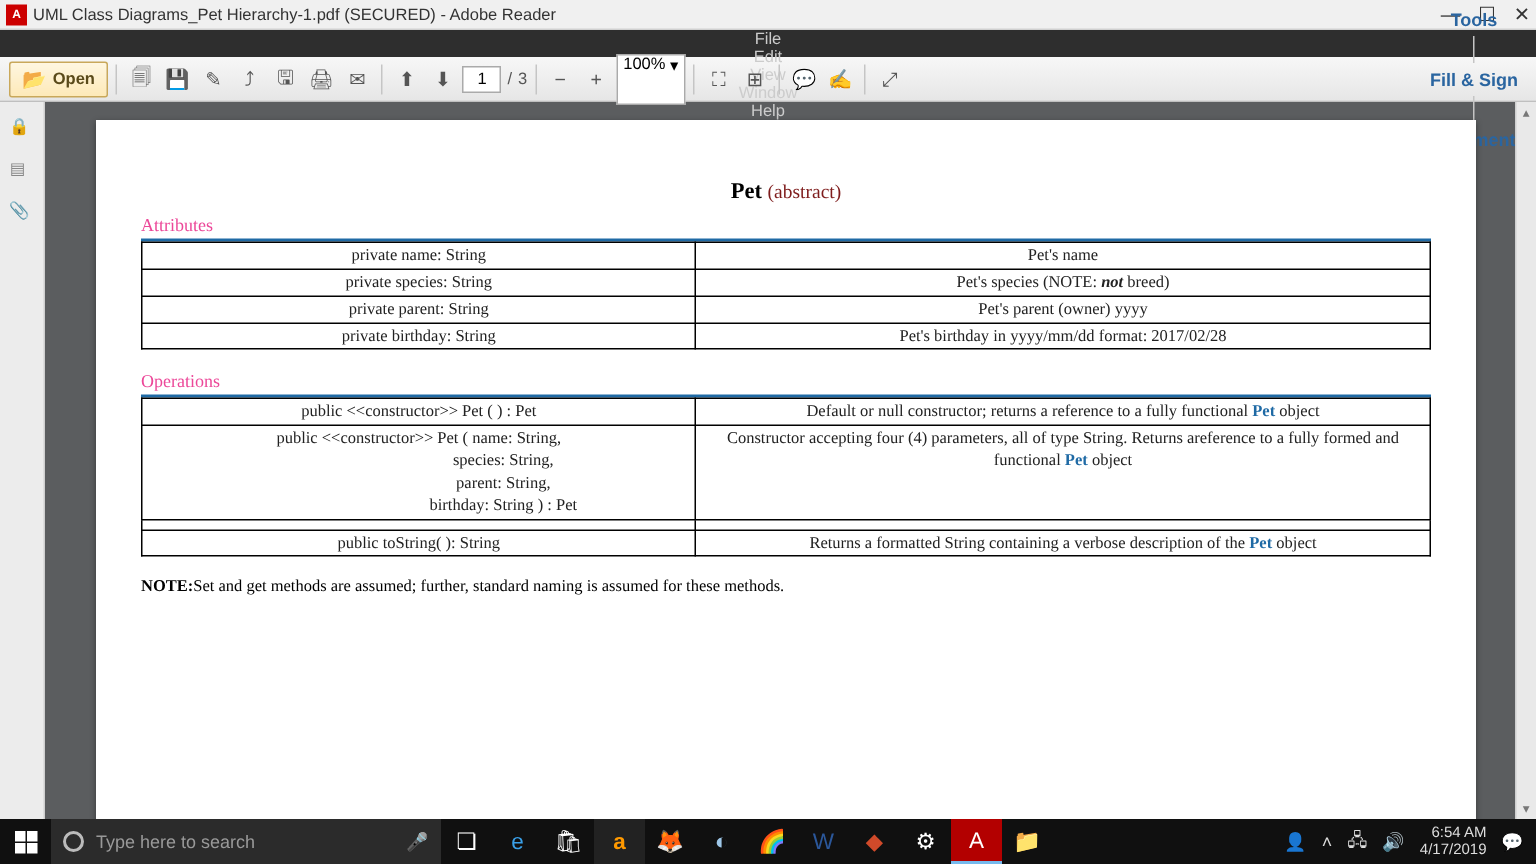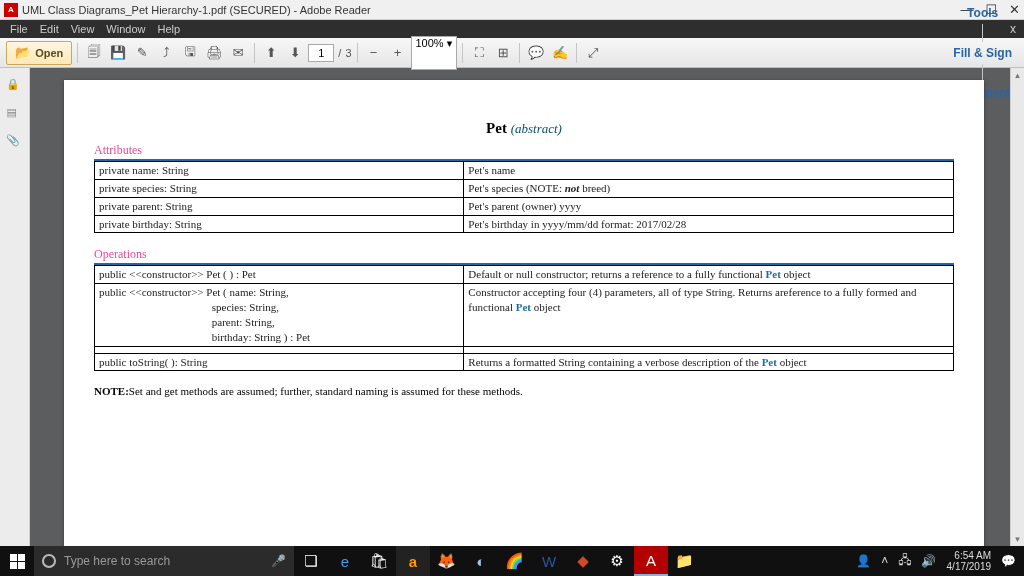--- a/index.html
+++ b/index.html
@@ -6,21 +6,21 @@
 body { font-family: "Segoe UI", Tahoma, sans-serif; font-size: 11px; background: #fff; width: 1024px; height: 576px; overflow: hidden; position: relative; }
 
 
 .titlebar { height: 20px; background: #f0f0f0; display: flex; align-items: center; padding: 0 4px; border-bottom: 1px solid #d0d0d0; }
 .titlebar .app-icon { width: 14px; height: 14px; background: #c00; margin-right: 4px; display: inline-flex; align-items: center; justify-content: center; color: #fff; font-size: 8px; font-weight: bold; }
 .titlebar .title { flex: 1; font-size: 11px; color: #333; }
 .titlebar .win-controls { display: flex; gap: 12px; align-items: center; }
 .titlebar .win-controls span { cursor: pointer; font-size: 13px; color: #333; }
 
 
-.menubar { height: 18px; background: #2e2e2e; display: flex; align-items: center; padding: 0 4px; }
+.menubar { height: 18px; background: #2e2e2e; display: flex; align-items: center; padding: 0 4px; flex-direction: column; }
 .menubar span { color: #ccc; font-size: 11px; padding: 0 6px; cursor: pointer; }
 .menubar .close-x { margin-left: auto; color: #ccc; font-size: 12px; padding-right: 4px; cursor: pointer; }
 
 
 .toolbar { height: 30px; background: linear-gradient(#f7f7f7, #e6e6e6); border-bottom: 1px solid #bfbfbf; display: flex; align-items: center; padding: 0 6px; gap: 2px; }
 .tb-btn { display: inline-flex; align-items: center; justify-content: center; min-width: 22px; height: 22px; border: 1px solid transparent; border-radius: 2px; cursor: pointer; color: #555; font-size: 13px; }
 .tb-sep { width: 1px; height: 20px; background: #c5c5c5; margin: 0 3px; }
 .open-btn { display: flex; align-items: center; gap: 4px; padding: 0 8px; height: 24px; border: 1px solid #c9a85a; background: linear-gradient(#fff6e0,#fde9b8); border-radius: 2px; cursor: pointer; color: #5a4a1a; font-weight: bold; font-size: 11px; }
 .open-btn .folder { color: #caa94a; font-size: 13px; }
 .page-input { width: 26px; height: 18px; border: 1px solid #aaa; text-align: center; font-size: 11px; }
@@ -36,23 +36,23 @@
 .doc-wrap { flex: 1; overflow: auto; padding: 12px 34px; }
 .page { background: #fff; width: 920px; min-height: 560px; margin: 0 auto; box-shadow: 0 1px 4px rgba(0,0,0,.4); padding: 40px 30px 20px; }
 .scroll-col { width: 14px; background: #e9e9e9; border-left: 1px solid #cfcfcf; position: relative; }
 .scroll-col .arrow { position: absolute; left: 0; right: 0; height: 14px; display: flex; align-items: center; justify-content: center; color: #777; font-size: 9px; cursor: pointer; }
 .scroll-col .arrow.up { top: 0; }
 .scroll-col .arrow.dn { bottom: 0; }
 
 
 .doc-title { text-align: center; font-family: "Times New Roman", serif; font-size: 15px; margin-bottom: 6px; }
 .doc-title .cls { font-weight: bold; color: #000; }
-.doc-title .abs { font-style: italic; color: #0c4a6e; font-size: 13px; }
+.doc-title .abs { color: #7f1d1d; font-size: 13px; }
 .sect-head { font-family: "Times New Roman", serif; font-weight: normal; color: #ec4899; font-size: 12px; border-bottom: 2px solid #1f6aa5; padding-bottom: 1px; margin-top: 6px; }
-.tbl { width: 100%; border-collapse: collapse; font-family: "Times New Roman", serif; font-size: 11px; color: #222; }
+.tbl { width: 100%; border-collapse: collapse; font-family: "Times New Roman", serif; font-size: 11px; color: #222; text-align: center; }
 .tbl td { border: 1px solid #000; padding: 1px 4px; vertical-align: top; line-height: 1.35; }
 .tbl .c1 { width: 43%; }
 .tbl .pre { font-family: "Times New Roman", serif; white-space: pre; }
 .pet-ref { color: #1f6aa5; font-weight: bold; }
 .note-row { display: flex; font-family: "Times New Roman", serif; font-size: 11px; margin-top: 14px; }
 .note-row .note-lbl { font-weight: bold; }
 .ops-wrap { margin-top: 14px; }
 .spacer-row td { height: 7px; border-left: 1px solid #000; border-right: 1px solid #000; border-top: 1px solid #000; border-bottom: 1px solid #000; }
 
 

